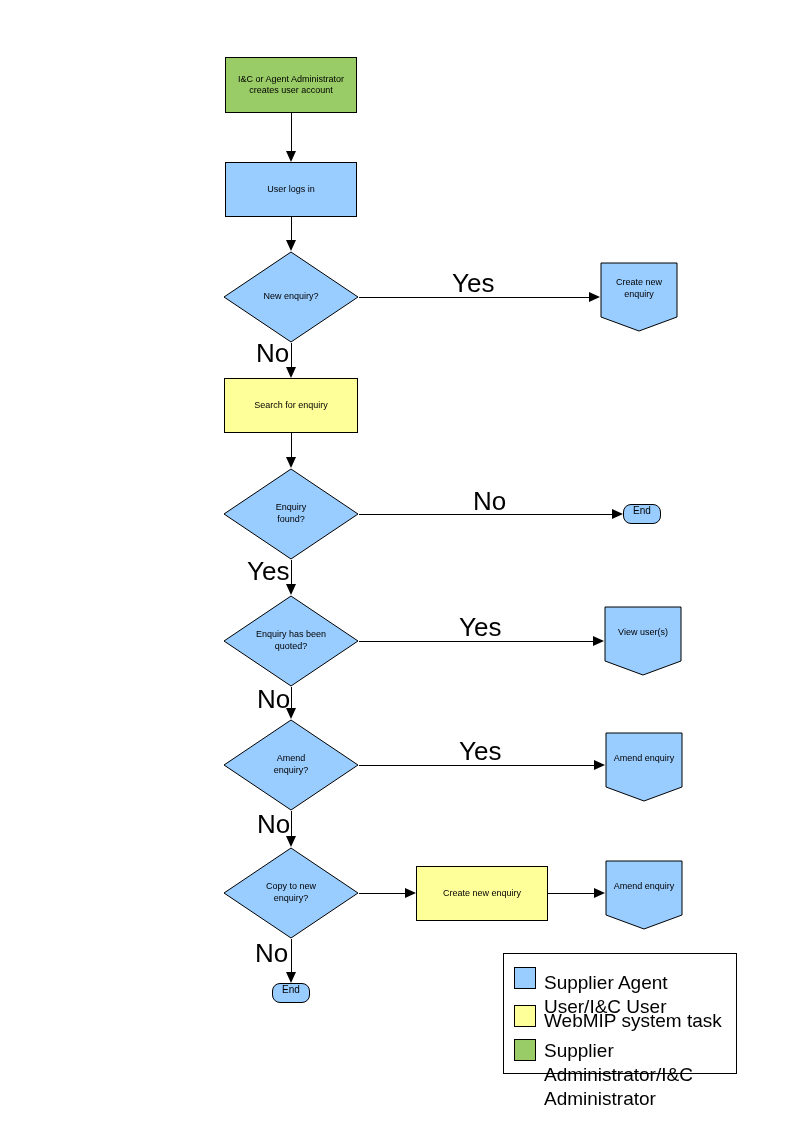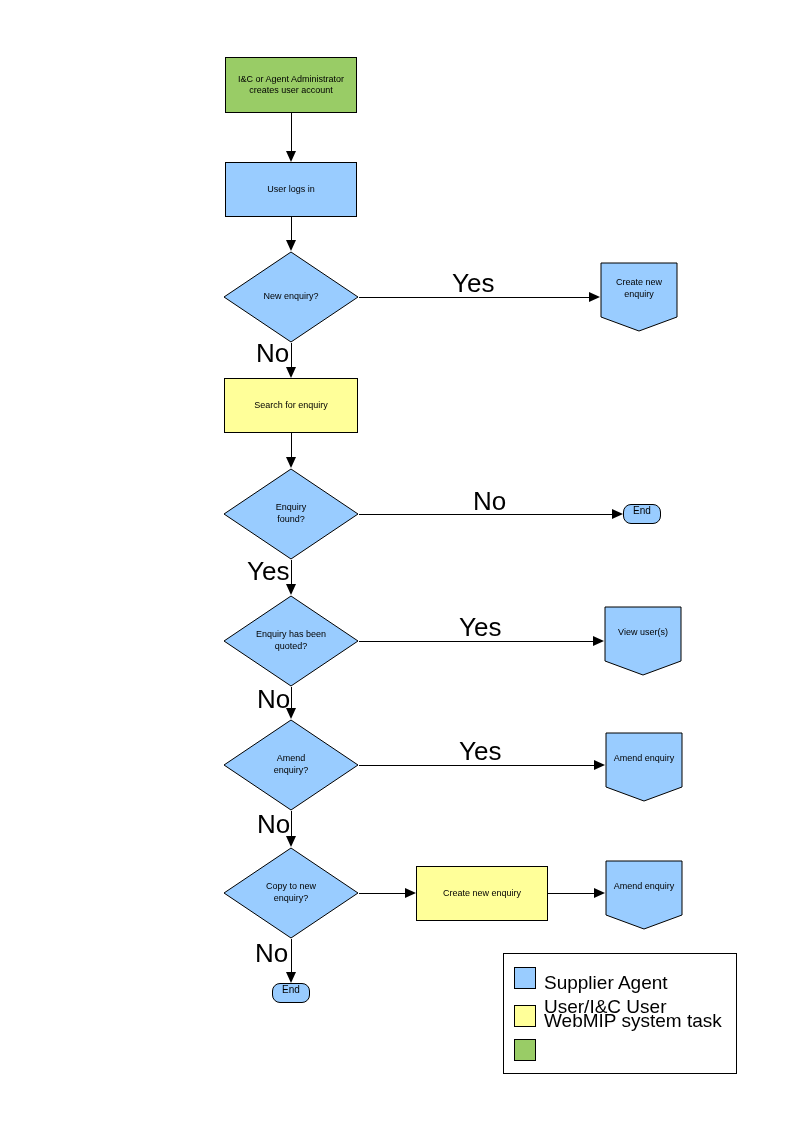--- a/index.html
+++ b/index.html
@@ -202,15 +202,16 @@
   <div class="edge-label" style="left:255px; top:940px;">No</div>
 
   <div class="legend">
     <div class="legend-swatch fill-user" style="top:13px;"></div>
     <div class="legend-label" style="top:17px;">Supplier Agent User/I&amp;C User</div>
 
     <div class="legend-swatch fill-system" style="top:51px;"></div>
     <div class="legend-label" style="top:55px;">WebMIP system task</div>
 
     <div class="legend-swatch fill-admin" style="top:85px;"></div>
+    <div class="legend-label" style="top:85px;">Supplier Administrator/I&amp;C Administrator</div>
   </div>
 
 </div>
 
 </body></html>

